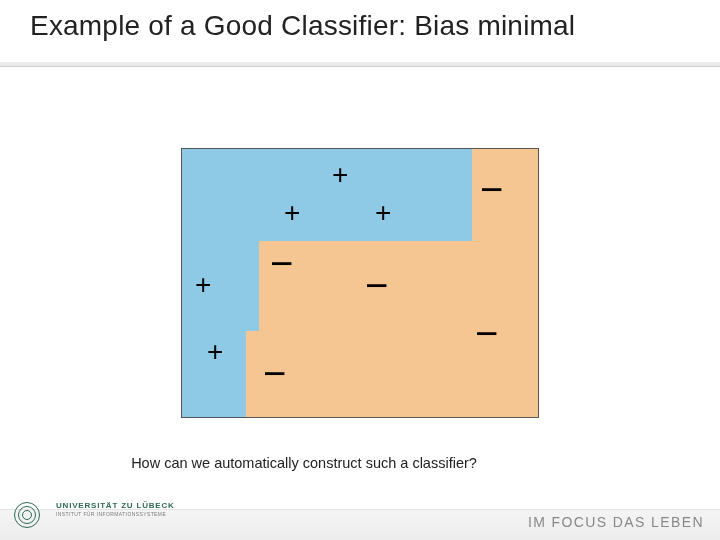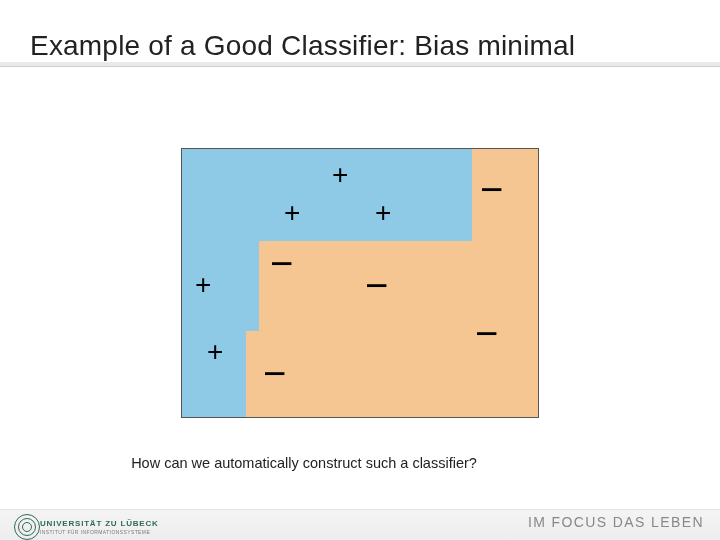--- a/index.html
+++ b/index.html
@@ -13,21 +13,21 @@
     overflow: hidden;
   }
   .slide {
     position: relative;
     width: 720px;
     height: 540px;
   }
   .title {
     position: absolute;
     left: 30px;
-    top: 30px;
+    top: 10px;
     font-size: 28px;
     font-weight: 400;
     letter-spacing: 0.2px;
   }
   .title-rule {
     position: absolute;
     left: 0;
     top: 62px;
     width: 720px;
     height: 4px;
@@ -90,24 +90,24 @@
     left: 0;
     bottom: 0;
     width: 720px;
     height: 30px;
     background: linear-gradient(#f4f4f4, #ededed);
     border-top: 1px solid #e2e2e2;
   }
   .footer-left {
     position: absolute;
     left: 14px;
-    bottom: 0;
+    bottom: 12px;
     display: flex;
-    align-items: center;
-    gap: 0;
+    align-items: flex-start;
+    gap: 16px;
   }
   .seal {
     width: 24px;
     height: 24px;
     border: 1.5px solid #2f6a57;
     border-radius: 50%;
     position: relative;
     flex: 0 0 auto;
   }
   .seal::before, .seal::after {

